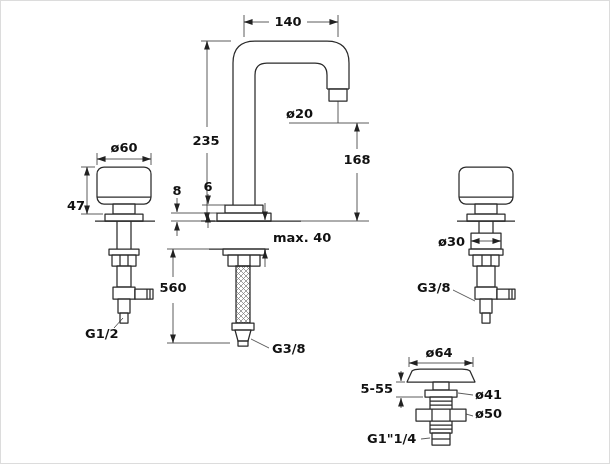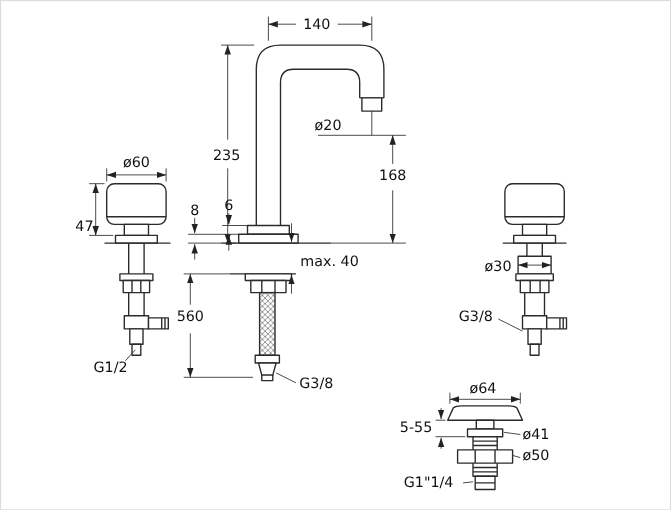--- a/index.html
+++ b/index.html
@@ -1,16 +1,16 @@
 <!DOCTYPE html>
 <html><head>
 <meta charset="utf-8">
 <style>
   html,body{margin:0;padding:0;background:#ffffff;}
-  .canvas{width:610px;height:464px;background:#fff;border:1px solid #dcdcdc;box-sizing:border-box;overflow:hidden;}
+  .canvas{width:610px;height:464px;background:#fff;border:1px solid #dcdcdc;box-sizing:border-box;overflow:hidden;font-weight:bold;}
   svg{display:block;}
   .ol{fill:none;stroke:#2b2b2b;stroke-width:1.25;stroke-linejoin:round;}
   .fl{fill:#ffffff;stroke:#2b2b2b;stroke-width:1.25;stroke-linejoin:round;}
   .th{fill:none;stroke:#333333;stroke-width:0.8;}
   .dim-text{font-family:"DejaVu Sans","Liberation Sans",sans-serif;font-size:13px;fill:#111111;}
 </style>
 </head>
 <body>
 
 <div class="canvas">

